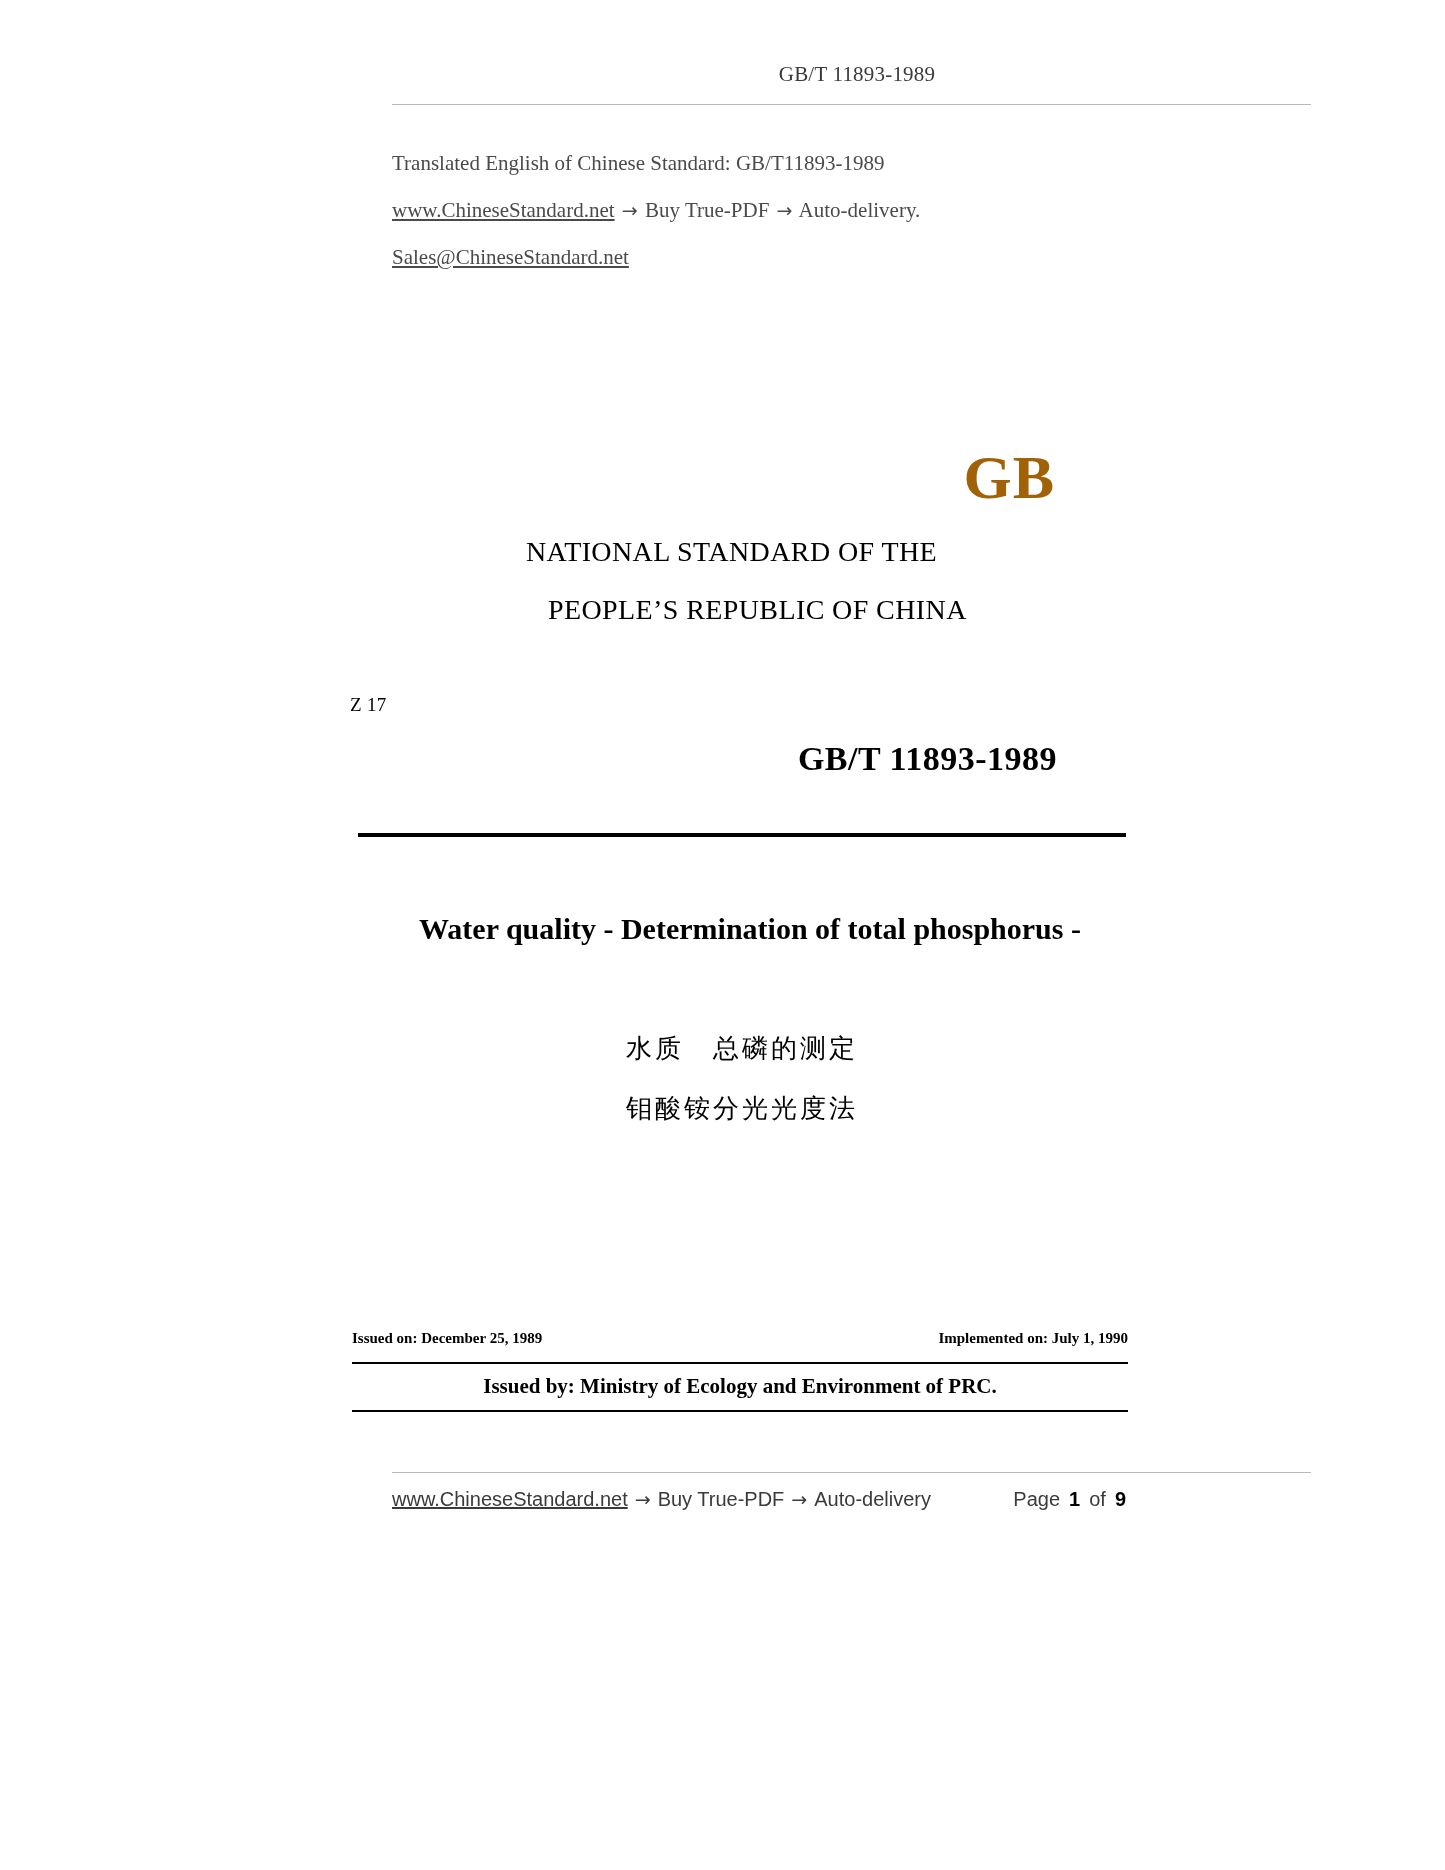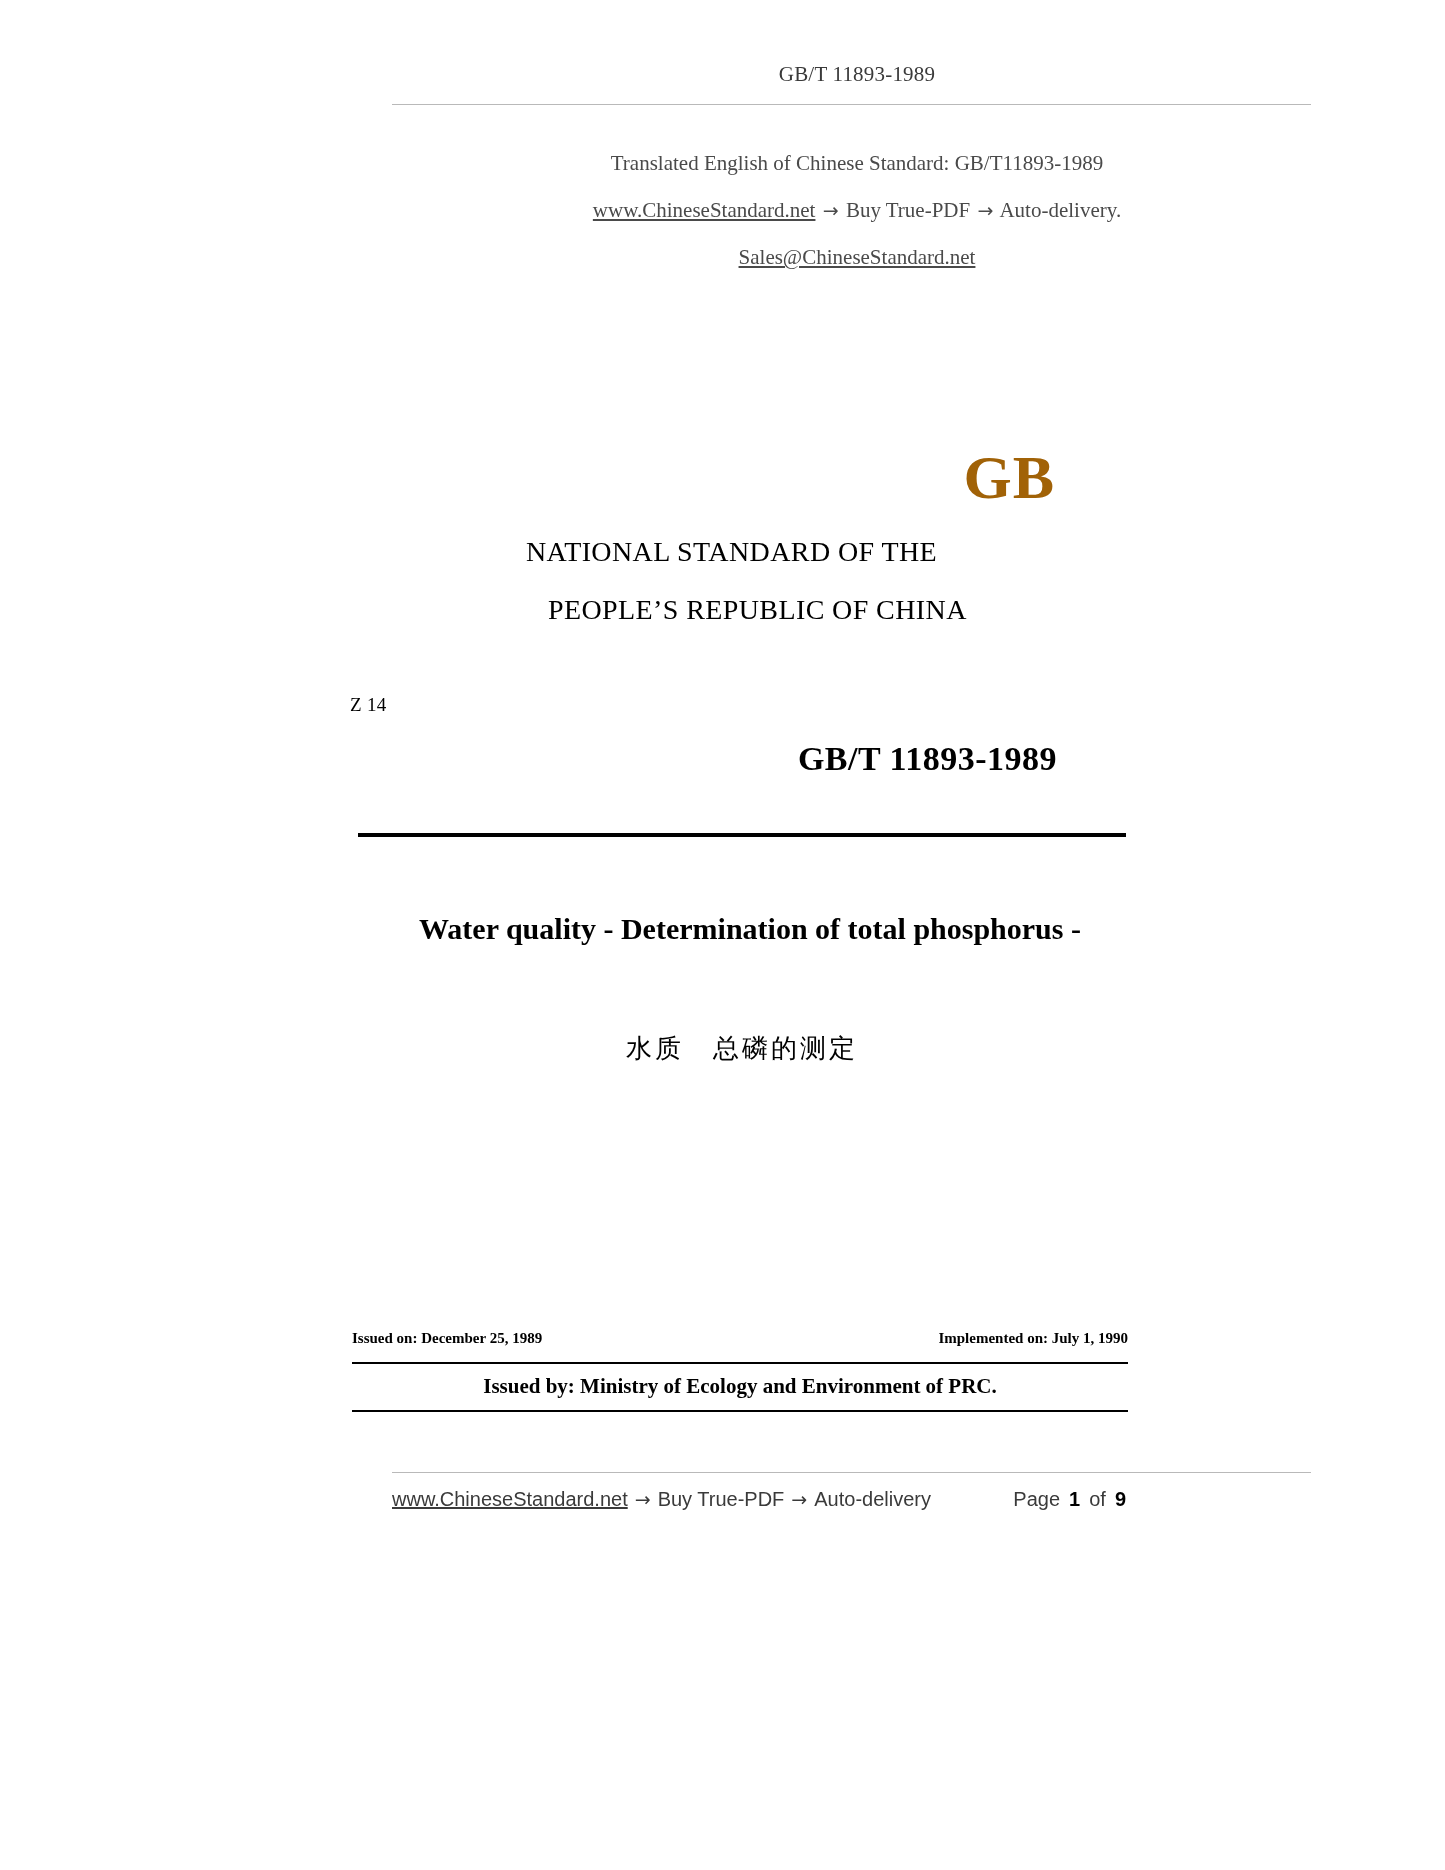--- a/index.html
+++ b/index.html
@@ -40,21 +40,20 @@
     height: 1px;
     background: #b9b9b9;
   }
 
   
   .promo {
     position: absolute;
     left: 258px;
     top: 140px;
     width: 930px;
-    text-align: center;
     color: #4a4a4a;
     font-size: 21px;
     line-height: 47px;
   }
   .promo .line { white-space: nowrap; }
   .promo .u {
     text-decoration: underline;
     text-underline-offset: 2px;
   }
   .arrow {
@@ -244,31 +243,32 @@
     <div class="line">
       <span class="u">Sales@ChineseStandard.net</span>
     </div>
   </div>
 
   <div class="gb-mark">GB</div>
 
   <div class="ns-line-1">NATIONAL STANDARD OF THE</div>
   <div class="ns-line-2">PEOPLE’S REPUBLIC OF CHINA</div>
 
-  <div class="class-code">Z 14</div>
+  <div class="class-code">Z 17</div>
 
   <div class="std-number">GB/T  11893-1989</div>
 
   <div class="heavy-rule"></div>
 
   <div class="title-en">
     <div>Water quality - Determination of total phosphorus -</div>
   </div>
   <div class="title-zh">
     <div>水质　总磷的测定</div>
+    <div>钼酸铵分光光度法</div>
   </div>
 
   <div class="issue-row">
     <span>Issued on: December 25, 1989</span>
     <span>Implemented on: July 1, 1990</span>
   </div>
   <div class="issue-rule"></div>
   <div class="issued-by">Issued by: Ministry of Ecology and Environment of PRC.</div>
   <div class="issued-by-rule"></div>
 

